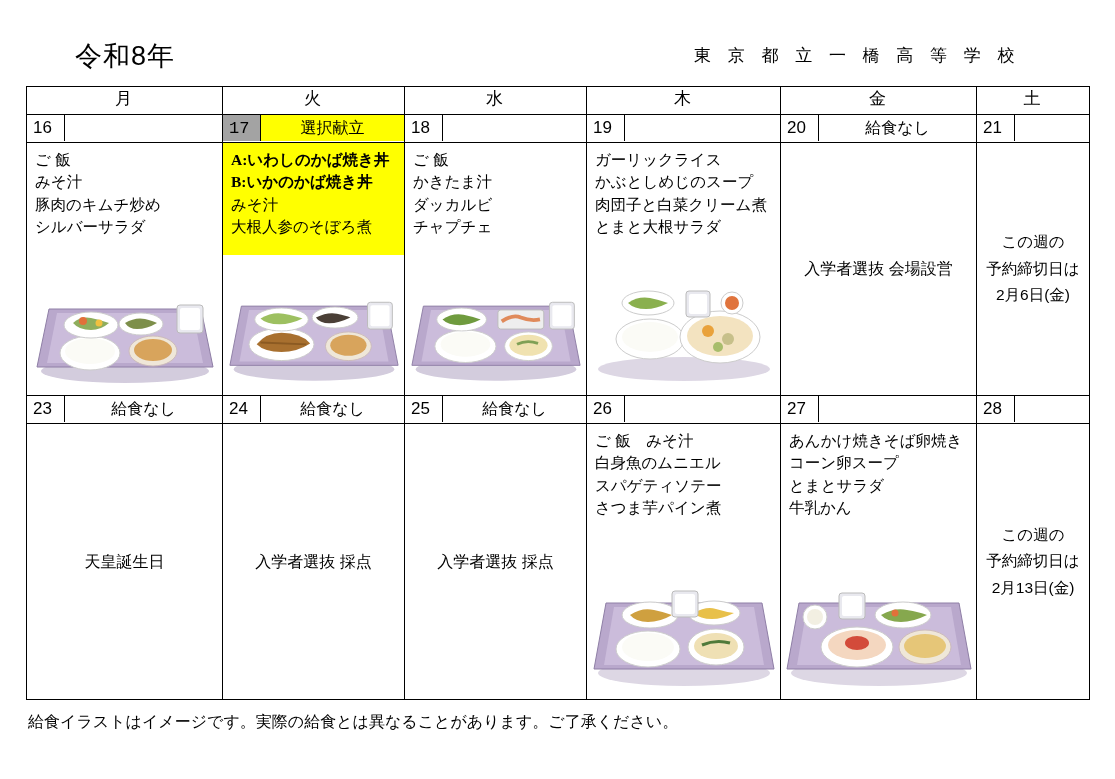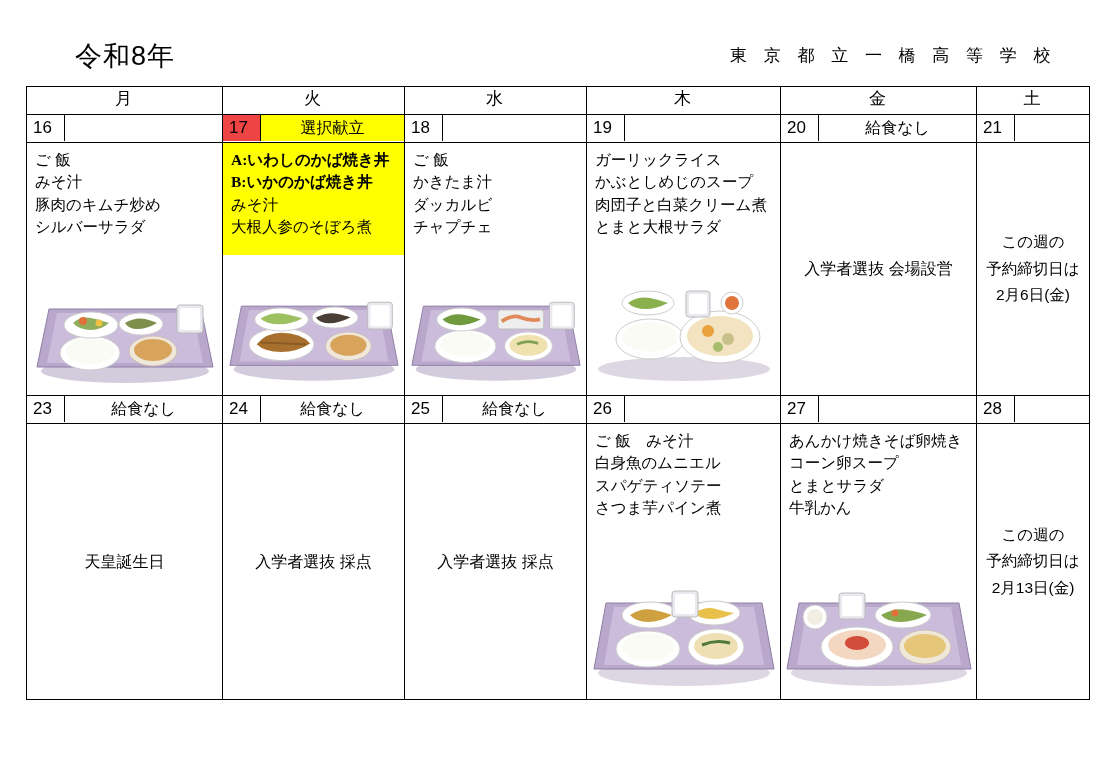--- a/index.html
+++ b/index.html
@@ -11,21 +11,21 @@
     overflow:hidden;
   }
   .page{position:relative;width:1115px;height:588px;}
   .era{
     position:absolute;left:75px;top:38px;font-size:27px;letter-spacing:1px;
   }
   .title{
     position:absolute;left:295px;top:36px;font-size:28px;letter-spacing:5px;
   }
   .school{
-    position:absolute;left:694px;top:44px;font-size:17px;letter-spacing:6px;margin-left:36px;
+    position:absolute;left:694px;top:44px;font-size:17px;letter-spacing:6px;
   }
 
   
   .tbl{
     position:absolute;left:26px;top:86px;
     width:1063px;
     border-collapse:collapse;
     table-layout:fixed;
   }
   .tbl td,.tbl th{
@@ -55,21 +55,21 @@
     display:flex;align-items:center;
     padding-left:6px;
     box-sizing:border-box;
   }
   .dnote{
     flex:1;
     font-size:16px;
     display:flex;align-items:center;justify-content:center;
   }
   .hl{background:#ffff00;}
-  .dcell.hl .dnum{background:#ef4444;}
+  .dcell.hl .dnum{background:#a3a3a3;font-family:Liberation Mono, monospace;}
 
   
   .menucell{height:252px;position:relative;}
   .menutext{
     padding:6px 8px 0 8px;
     font-size:15.5px;
     line-height:1.45;
   }
   .menutext div{white-space:nowrap;}
   .bold{font-weight:bold;}
@@ -391,13 +391,14 @@
         <div class="righttext">
           <span style="white-space:pre-line;">この週の
 予約締切日は
 2月13日(金)</span>
         </div>
       </td>
     </tr>
   </tbody>
     </table>
 
+  <div class="footer-note">給食イラストはイメージです。実際の給食とは異なることがあります。ご了承ください。</div>
 </div>
 
 </body></html>

